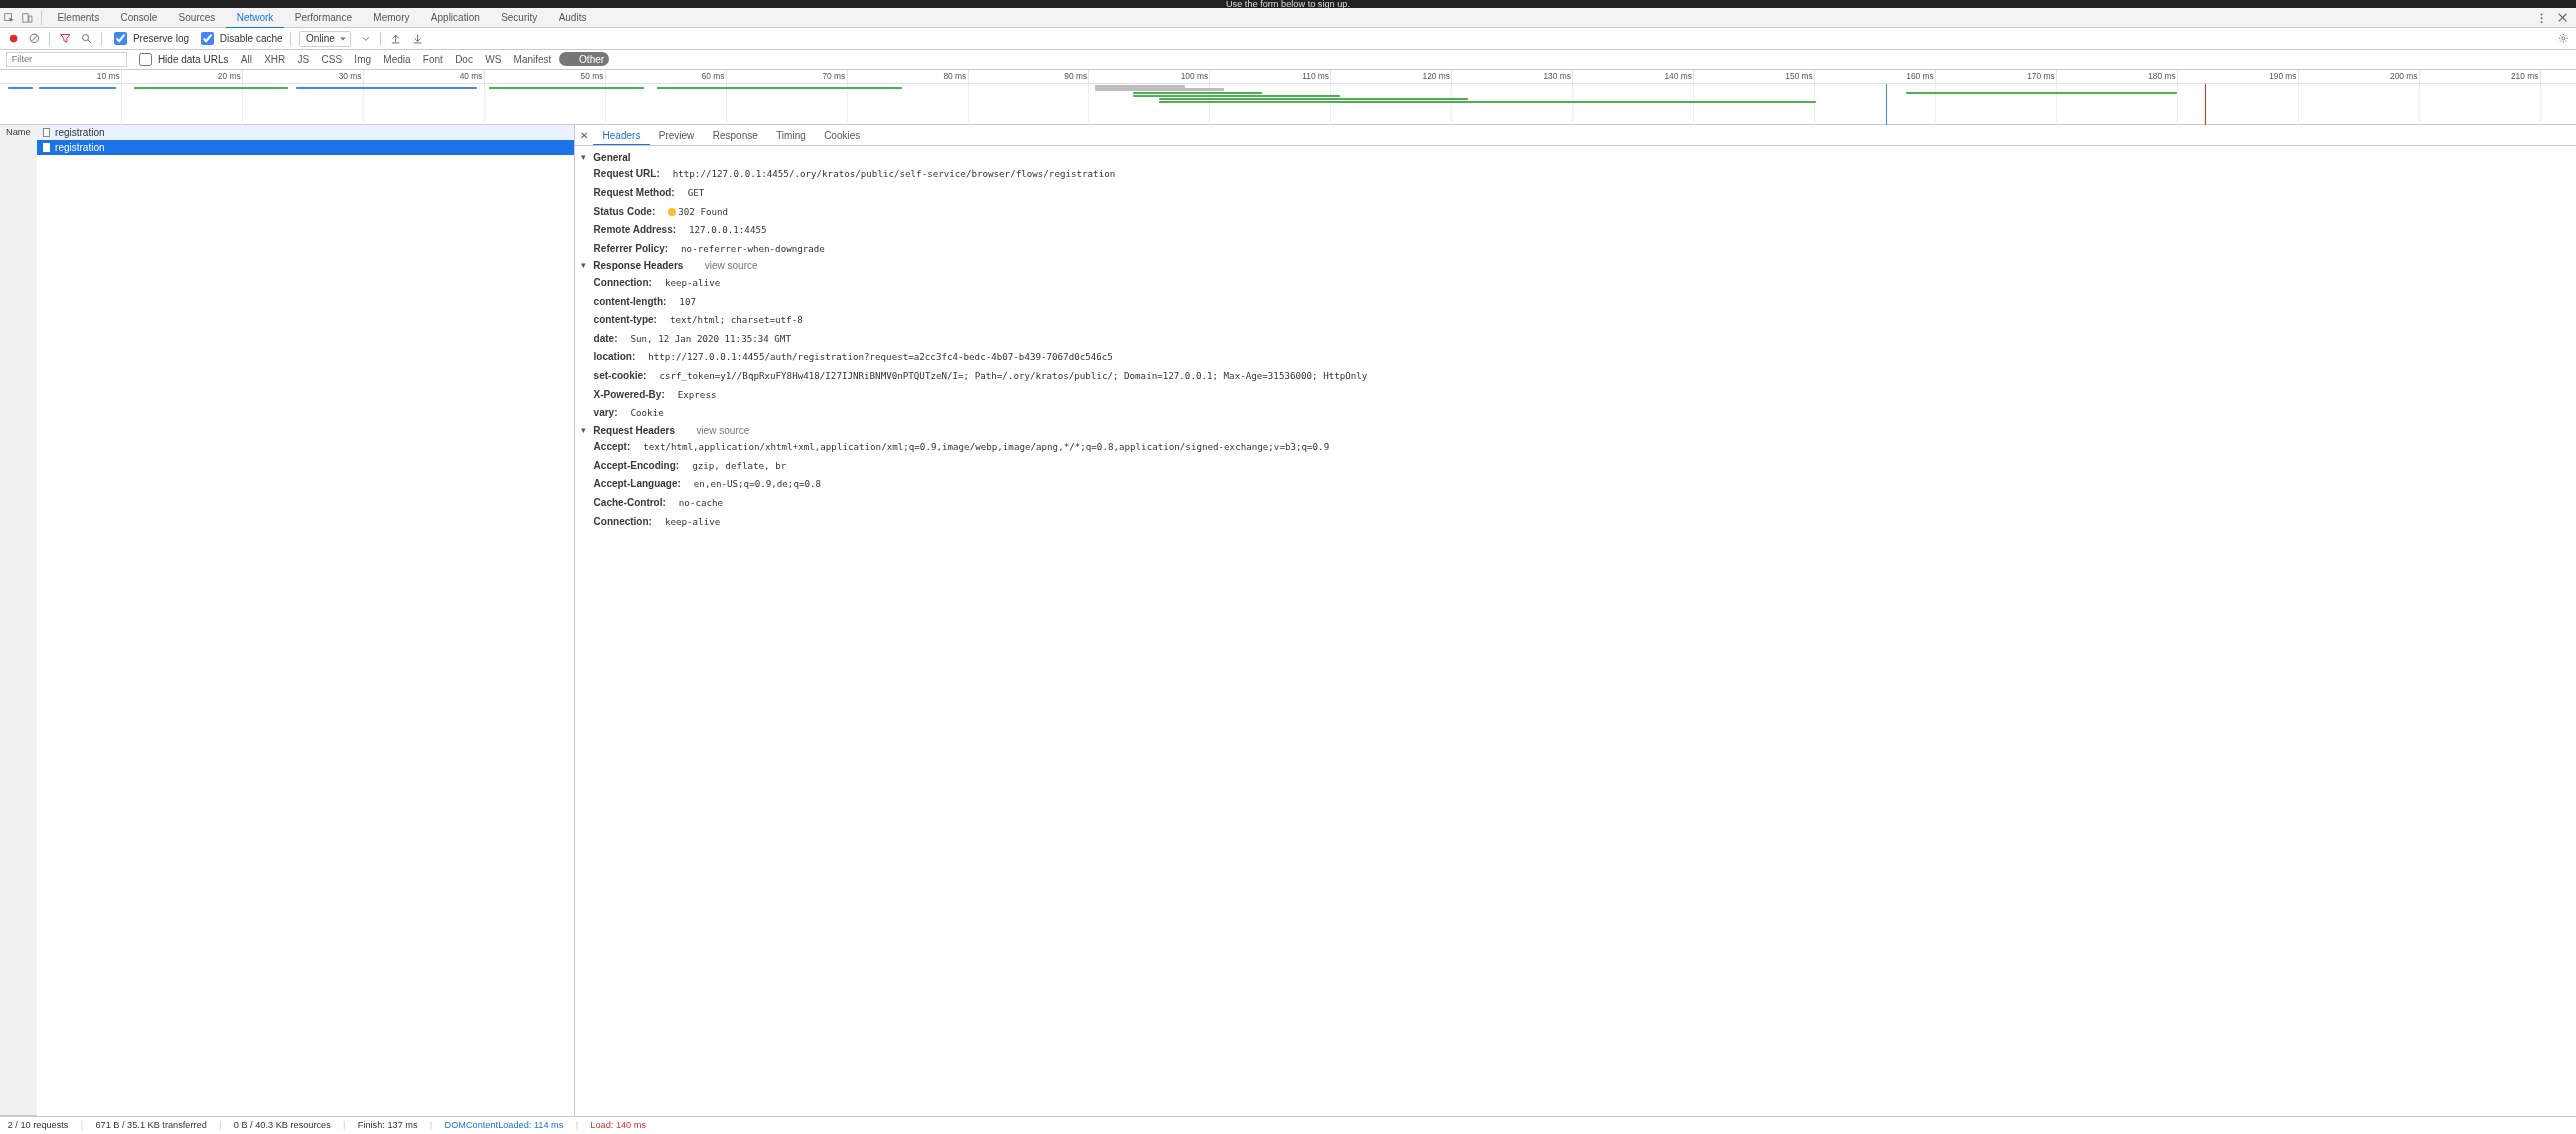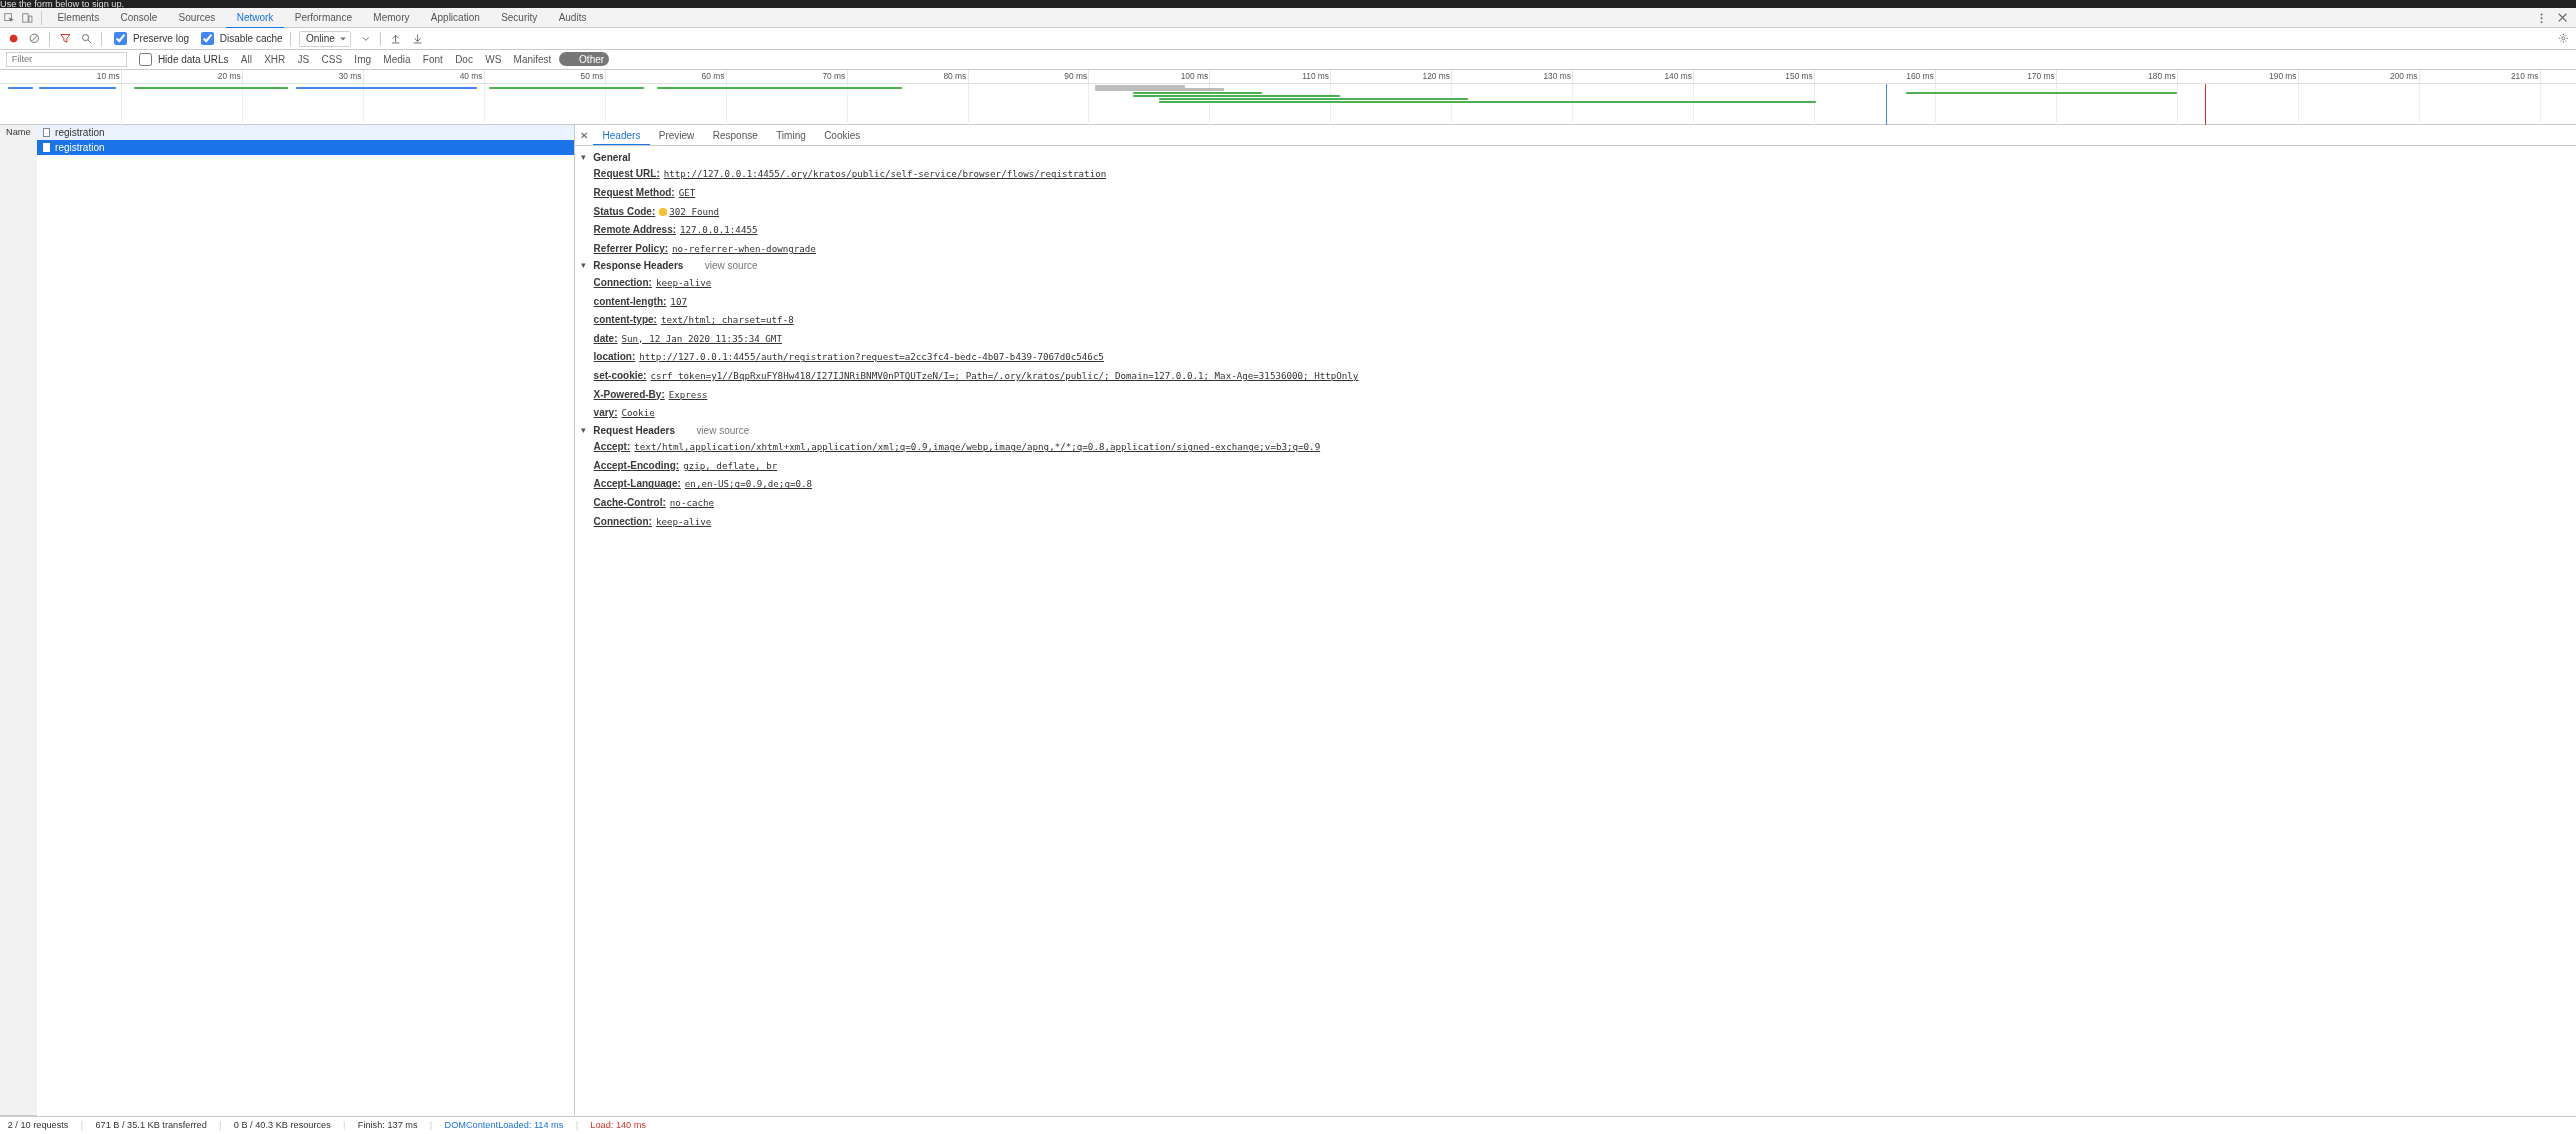--- a/index.html
+++ b/index.html
@@ -1,18 +1,18 @@
 <!DOCTYPE html>
 <html><head>
 <meta charset="utf-8">
 <style>
   * { box-sizing: border-box; }
   html, body { margin:0; padding:0; font-family:-apple-system,BlinkMacSystemFont,"Segoe UI",Helvetica,Arial,sans-serif; font-size:10px; color:#333; height:100%; overflow:hidden; }
   .app { width:100%; height:100%; display:flex; flex-direction:column; }
-  .pagebanner { background:#222; height:8.4px; color:#ddd; font-size:9.2px; padding:0; line-height:1; overflow:hidden; }
+  .pagebanner { background:#222; height:8.4px; color:#ddd; font-size:9.2px; text-align:center; padding:0; line-height:1; overflow:hidden; }
   .tabs { display:flex; align-items:center; justify-content:space-between; border-bottom:0.8px solid #cacaca; background:#f3f3f3; height:20px; font-size:10px; }
   .tabs-left { display:flex; align-items:center; height:100%; }
   .tab-icon { width:18.4px; height:20px; display:flex; align-items:center; justify-content:center; color:#6e6e6e; }
   .tabs-left .sep { width:0.8px; height:14px; background:#cacaca; margin:0 4.6px; }
   .tab { padding:4.6px 10.7px 3.8px; color:#555; border-bottom:1.5px solid transparent; cursor:pointer; }
   .tab.active { color:#1a73e8; border-bottom:1.5px solid #1a73e8; }
   .tabs-right { display:flex; align-items:center; gap:7.7px; padding-right:6.1px; color:#666; }
   .toolbar { display:flex; align-items:center; gap:7.7px; padding:3.1px 6.1px; border-bottom:0.8px solid #cacaca; height:21.5px; }
   .tb-icon { width:14px; height:14px; display:inline-flex; align-items:center; justify-content:center; color:#6e6e6e; cursor:pointer; }
   .tb-icon.red-dot svg circle { fill:#d93025; }
@@ -42,21 +42,21 @@
   .row.selected .docicon { border-color:#fff; }
   .row.lt { background:#eaf2fd; }
   .right-tabs { display:flex; align-items:center; border-bottom:0.8px solid #cacaca; height:21.5px; }
   .right-tabs .close { width:18.4px; text-align:center; color:#555; cursor:pointer; }
   .rtab { padding:4.6px 9.2px 3.8px; color:#555; cursor:pointer; border-bottom:1.5px solid transparent; }
   .rtab.active { color:#1a73e8; border-bottom:1.5px solid #1a73e8; }
   .panel { flex:1; overflow:auto; padding:3.1px 4.6px; }
   .section-hdr { display:flex; align-items:center; gap:6.1px; padding:2.3px 0; font-weight:600; color:#333; }
   .section-hdr .tri { font-size:7.7px; color:#555; }
   .section-hdr .vs { font-weight:400; color:#777; margin-left:15.3px; }
-  .kv { padding:2.3px 0 2.3px 14px; display:flex; flex-wrap:wrap; gap:4px; line-height:14px;text-decoration:underline; }
+  .kv { padding:2.3px 0 2.3px 14px; display:flex; flex-wrap:wrap; gap:13px; line-height:14px; }
   .kv .k { font-weight:700; color:#3a3a3a; }
   .kv .v { font-family:Menlo,Consolas,monospace; font-size:9.2px; color:#333; word-break:break-all; }
   .status-dot { width:7.7px; height:7.7px; border-radius:50%; background:#fdbe2d; display:inline-block; margin-right:2.3px; vertical-align:middle; }
   .statusbar { display:flex; align-items:center; gap:12.3px; padding:3.1px 7.7px; border-top:0.8px solid #cacaca; height:18.4px; font-size:9.2px; color:#333; }
   .statusbar .sep { color:#ccc; }
   .statusbar .dcl { color:#1a73e8; }
   .statusbar .load { color:#d93025; }
 </style>
 </head>
 <body>

